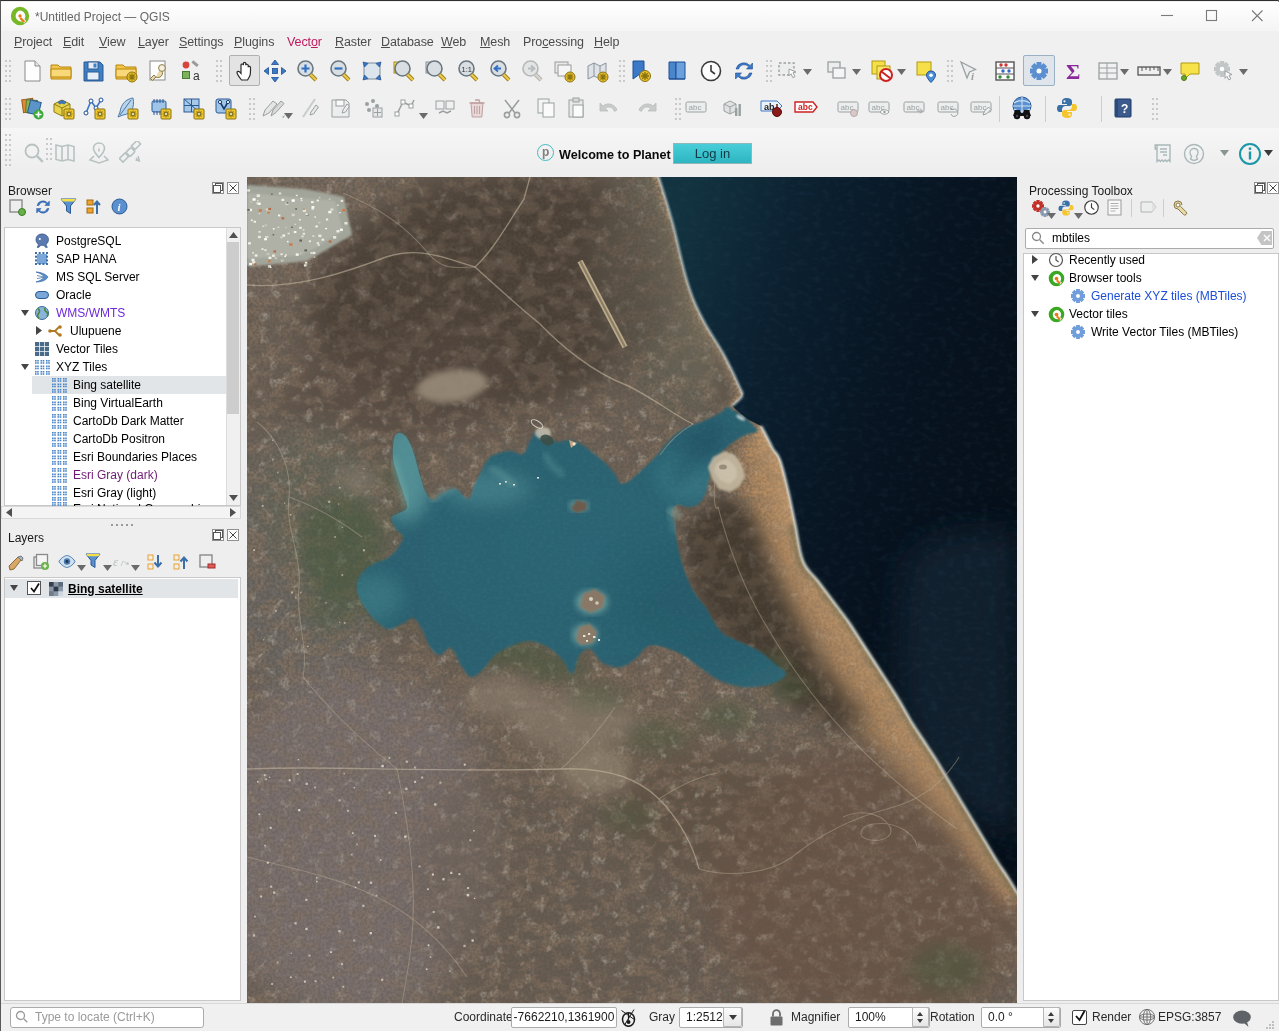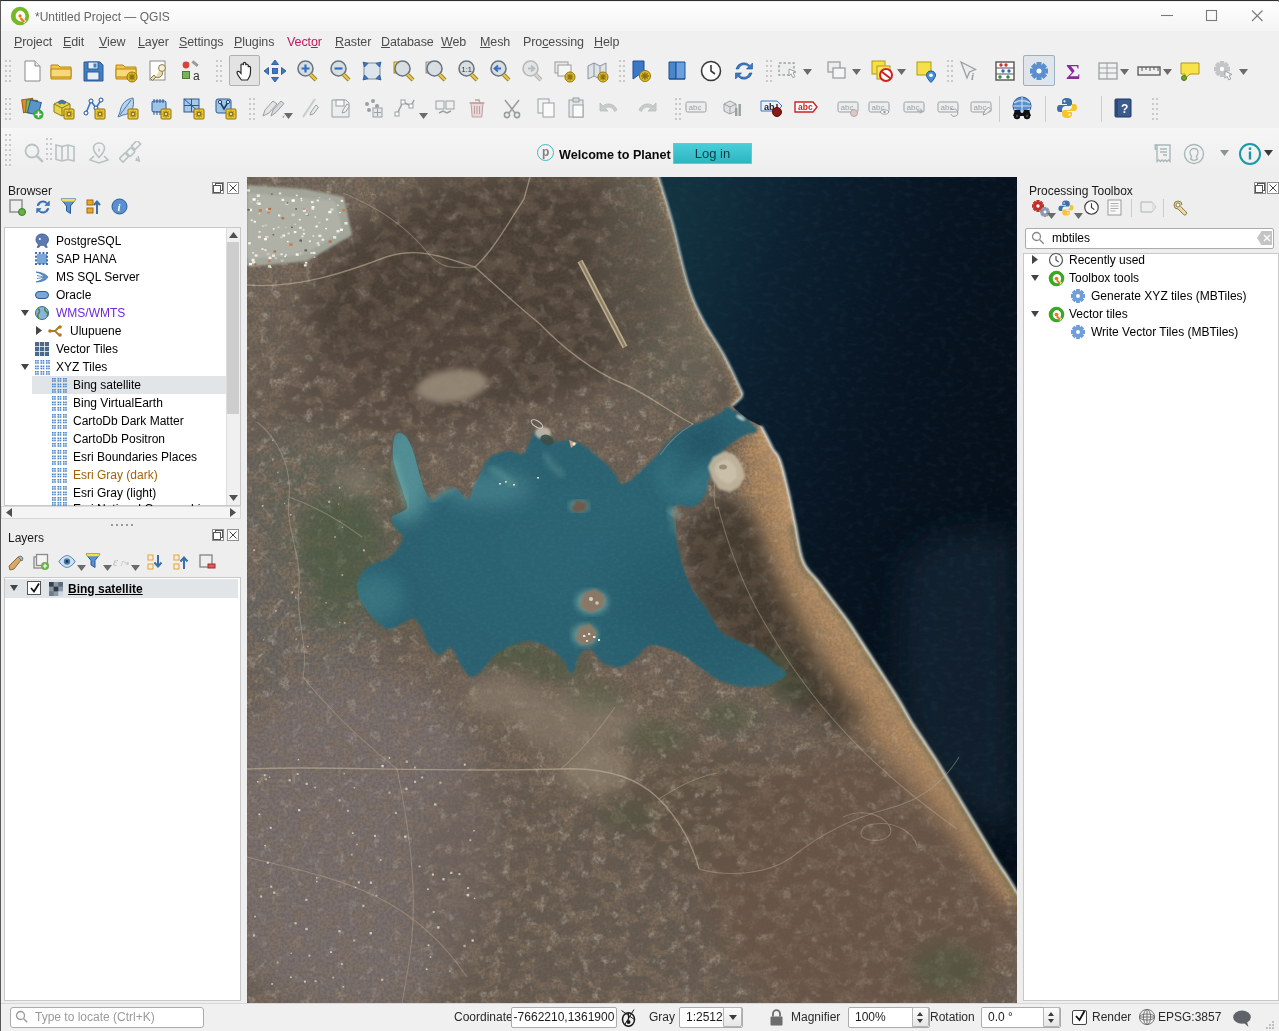--- a/index.html
+++ b/index.html
@@ -1629,21 +1629,21 @@
         <rect x="12" y="6.5" width="1.6" height="1.6" fill="#4a86c8"></rect>
         <rect x="12" y="8.7" width="1.6" height="1.6" fill="#4a86c8"></rect>
         <rect x="14.2" y="6.5" width="1.6" height="1.6" fill="#4a86c8"></rect>
         <rect x="14.2" y="8.7" width="1.6" height="1.6" fill="#4a86c8"></rect>
         <rect x="12" y="12" width="1.6" height="1.6" fill="#4a86c8"></rect>
         <rect x="12" y="14.2" width="1.6" height="1.6" fill="#4a86c8"></rect>
         <rect x="14.2" y="12" width="1.6" height="1.6" fill="#4a86c8"></rect>
         <rect x="14.2" y="14.2" width="1.6" height="1.6" fill="#4a86c8"></rect>
       </svg>
     </div>
-    <div class="abs" style="left:72px;top:467px;font-size:12px;color:#a16207;white-space:nowrap">Esri Gray (dark)</div>
+    <div class="abs" style="left:72px;top:467px;font-size:12px;color:#701a75;white-space:nowrap">Esri Gray (dark)</div>
     <div class="abs" style="left:50px;top:484px;">
       <svg width="16" height="16" viewBox="0 0 16 16">
         <rect x="1" y="1" width="1.6" height="1.6" fill="#4a86c8"></rect>
         <rect x="1" y="3.2" width="1.6" height="1.6" fill="#4a86c8"></rect>
         <rect x="3.2" y="1" width="1.6" height="1.6" fill="#4a86c8"></rect>
         <rect x="3.2" y="3.2" width="1.6" height="1.6" fill="#4a86c8"></rect>
         <rect x="1" y="6.5" width="1.6" height="1.6" fill="#4a86c8"></rect>
         <rect x="1" y="8.7" width="1.6" height="1.6" fill="#4a86c8"></rect>
         <rect x="3.2" y="6.5" width="1.6" height="1.6" fill="#4a86c8"></rect>
         <rect x="3.2" y="8.7" width="1.6" height="1.6" fill="#4a86c8"></rect>
@@ -1943,31 +1943,31 @@
       </svg>
     </div>
     <div class="abs" style="left:1047px;top:269px;">
       <svg width="17" height="17" viewBox="0 0 24 24">
         <path d="M12 1a11 11 0 100 22 11 11 0 000-22zm0 4.5a6.5 6.5 0 016.5 6.5c0 1.4-.45 2.7-1.2 3.8l2.3 2.3-2.7 2.7-2.3-2.3A6.5 6.5 0 1112 5.5z" fill="#3aa822"></path>
         <circle cx="12" cy="12" r="4.2" fill="#fff"></circle>
         <circle cx="12" cy="12" r="2.6" fill="#ee7913"></circle>
         <path d="M13.4 13.4l4.8 4.8-2 2-4.8-4.8z" fill="#ee7913"></path>
       </svg>
     </div>
-    <div class="abs" style="left:1068px;top:270px;font-size:12px;color:#000;white-space:nowrap">Toolbox tools</div>
+    <div class="abs" style="left:1068px;top:270px;font-size:12px;color:#000;white-space:nowrap">Browser tools</div>
     <div class="abs" style="left:1069px;top:287px;">
       <svg width="16" height="16" viewBox="0 0 16 16">
         <g stroke="#6f9edb" fill="none" stroke-width="3.8500000000000005">
           <path d="M8 1V15M1 8H15M3.1000000000000005 3.1000000000000005L12.899999999999999 12.899999999999999M12.899999999999999 3.1000000000000005L3.1000000000000005 12.899999999999999"></path>
         </g>
         <circle cx="8" cy="8" r="4.34" fill="#6f9edb"></circle>
         <circle cx="8" cy="8" r="1.9600000000000002" fill="#fff"></circle>
       </svg>
     </div>
-    <div class="abs" style="left:1090px;top:288px;font-size:12px;color:#000000;white-space:nowrap">Generate XYZ tiles (MBTiles)</div>
+    <div class="abs" style="left:1090px;top:288px;font-size:12px;color:#1d4ed8;white-space:nowrap">Generate XYZ tiles (MBTiles)</div>
     <div class="abs" style="left:1030px;top:310px;">
       <svg width="8" height="6" viewBox="0 0 8 6">
         <path d="M0 0h8L4 6z" fill="#444"></path>
       </svg>
     </div>
     <div class="abs" style="left:1047px;top:305px;">
       <svg width="17" height="17" viewBox="0 0 24 24">
         <path d="M12 1a11 11 0 100 22 11 11 0 000-22zm0 4.5a6.5 6.5 0 016.5 6.5c0 1.4-.45 2.7-1.2 3.8l2.3 2.3-2.7 2.7-2.3-2.3A6.5 6.5 0 1112 5.5z" fill="#3aa822"></path>
         <circle cx="12" cy="12" r="4.2" fill="#fff"></circle>
         <circle cx="12" cy="12" r="2.6" fill="#ee7913"></circle>

